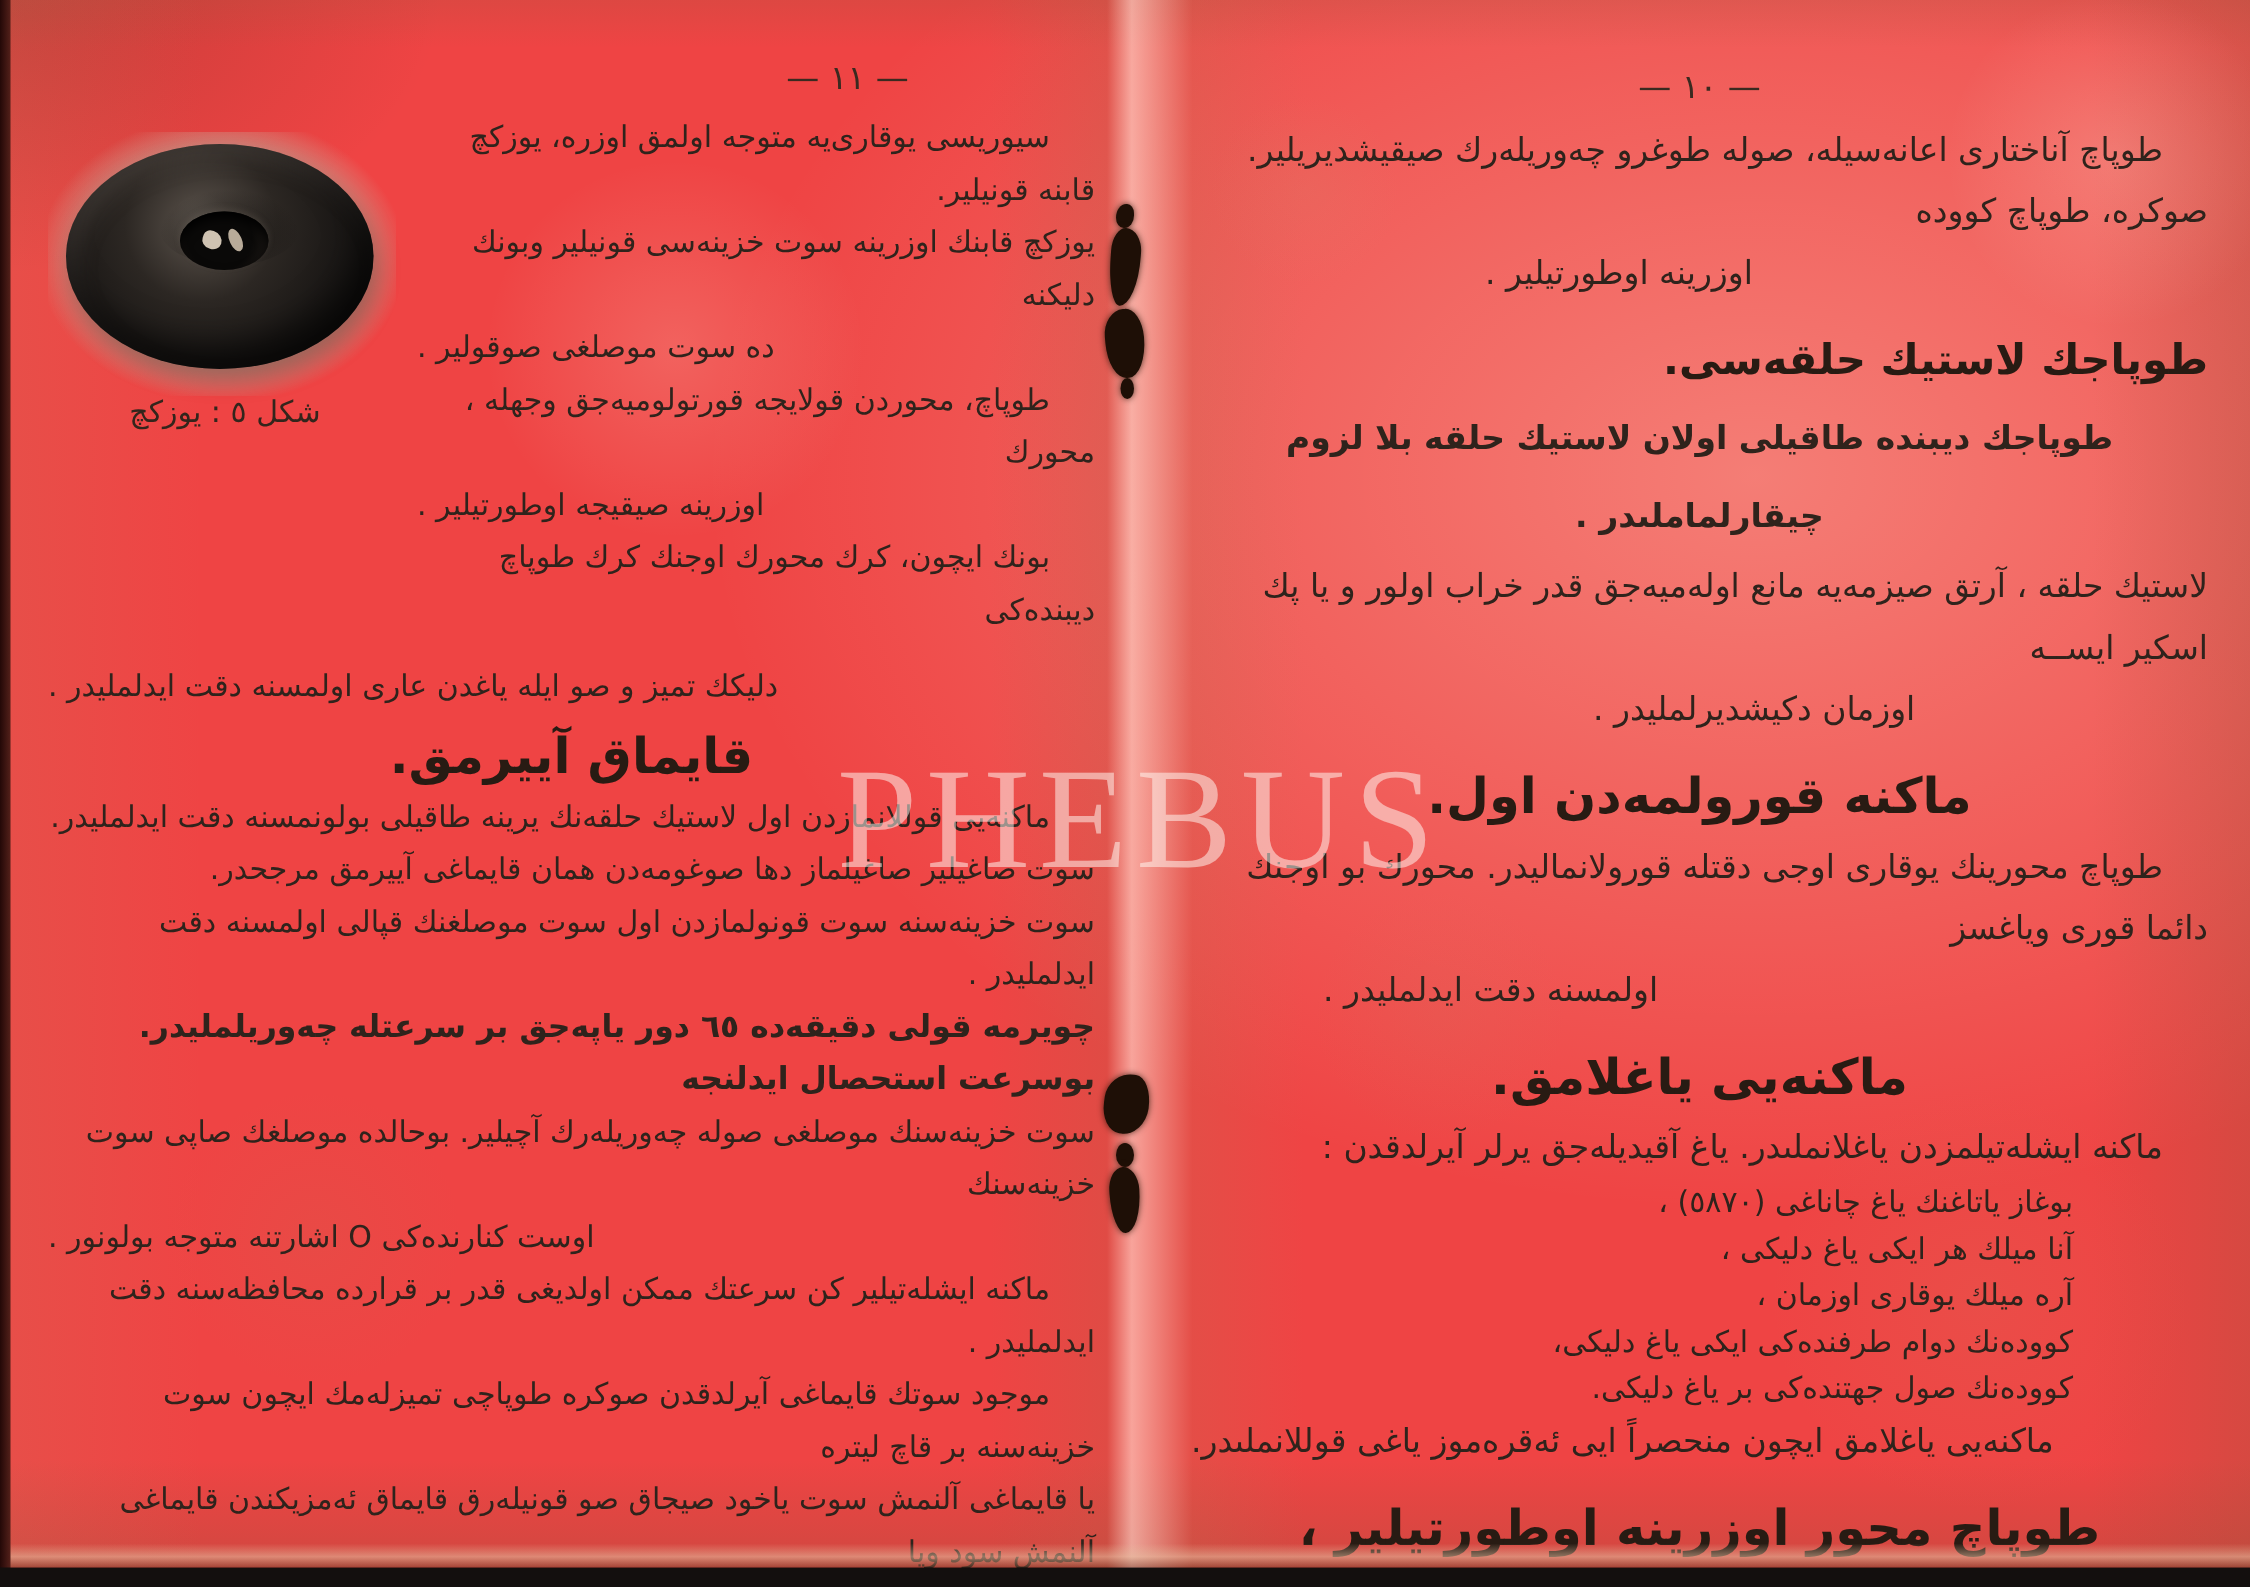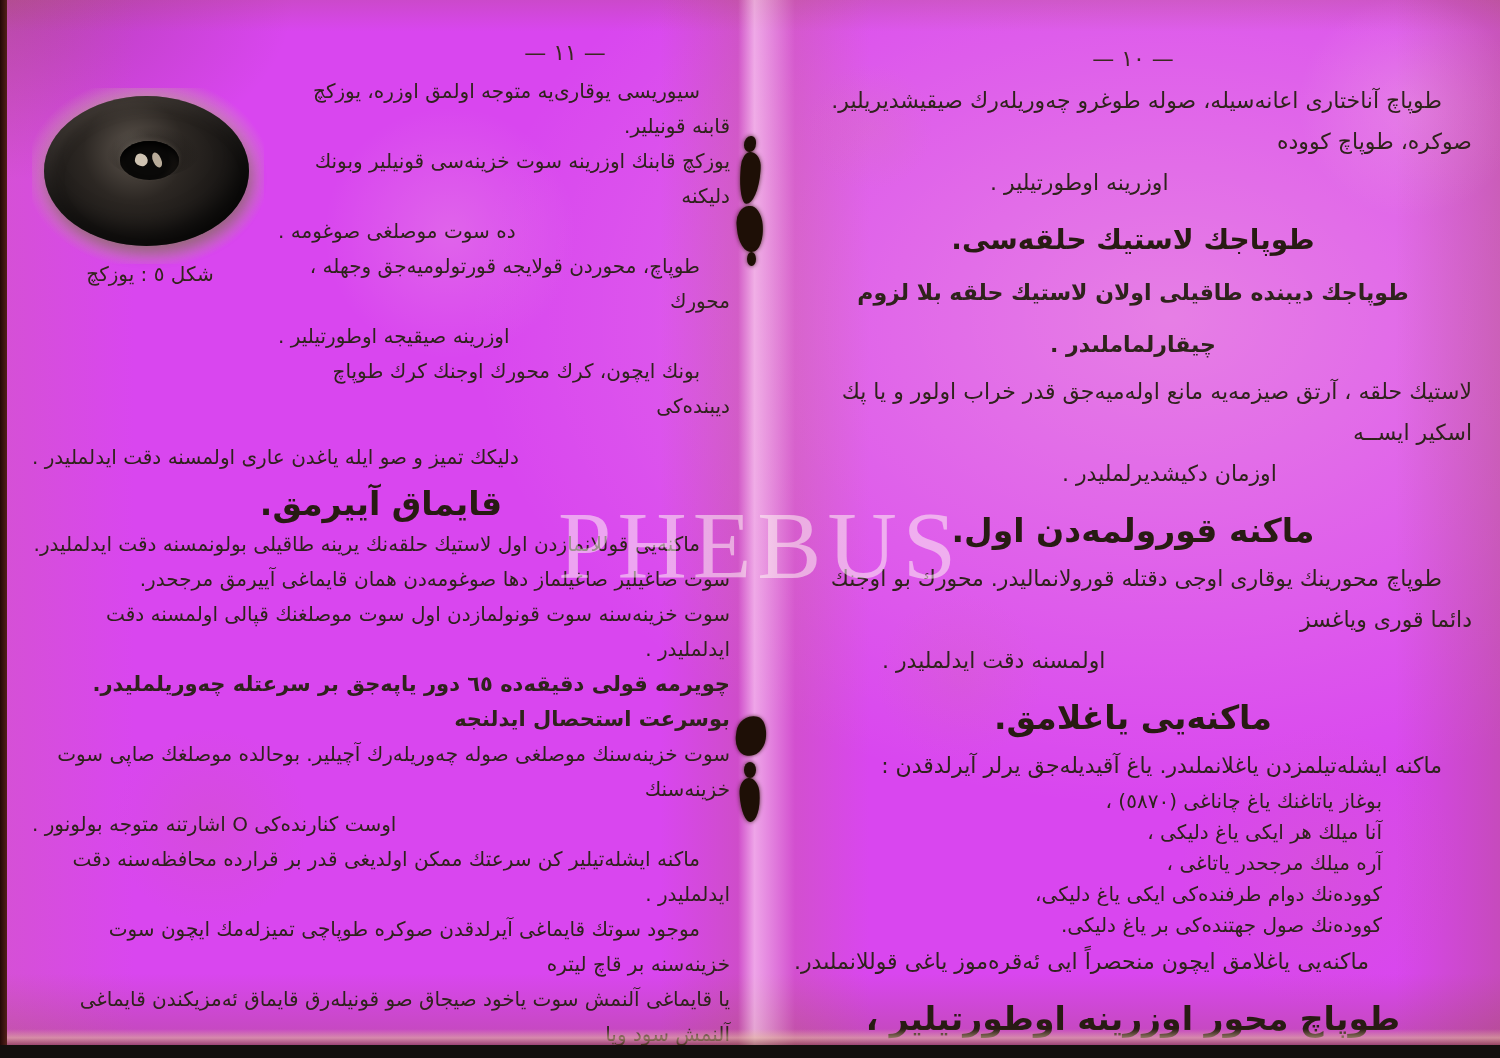--- a/index.html
+++ b/index.html
@@ -1,18 +1,18 @@
 <!DOCTYPE html>
 <html lang="ota" dir="rtl"><head>
 <meta charset="utf-8">
 <style>
   html,body{margin:0;padding:0;background:#000;}
   .photo{
     position:relative;width:1500px;height:1058px;overflow:hidden;
-    background:#d946ef;
+    background:#ef4444;
     font-family:"DejaVu Sans",sans-serif;
     color:#2f231c;
   }
   
   .shade{position:absolute;inset:0;pointer-events:none;}
   .shade.page-tints{
     background:
       linear-gradient(90deg, rgba(196,128,96,.18) 0%, rgba(0,0,0,0) 9%),
       linear-gradient(90deg, rgba(0,0,0,0) 44%, rgba(170,100,70,.22) 49.2%, rgba(255,242,226,.55) 50.3%, rgba(185,115,82,.20) 53%, rgba(0,0,0,0) 58%),
       linear-gradient(90deg, rgba(0,0,0,0) 93%, rgba(150,85,58,.28) 100%),
@@ -63,21 +63,21 @@
   .tl.end{text-align:left;}
   .tl.end1{text-align:left;margin-left:0;padding-left:88px;direction:rtl;}
   .tl.end2{text-align:left;padding-left:196px;}
   .tl.end3{text-align:left;padding-left:268px;}
   .tl.end1,.tl.end2,.tl.end3{text-align:left;}
   .tl.bold{font-weight:bold;font-size:21px;}
   .tl.boldlg{font-weight:bold;font-size:24px;line-height:44px;}
   .page-right .tl.boldlg{font-size:22px;line-height:52px;text-align:center;}
   .head{font-weight:bold;font-size:33px;text-align:center;line-height:30px;margin:14px 0 8px;color:#281b13;}
   .page-right .head{margin:22px 0 12px;}
-  .head.lg{font-size:28px;}
+  .head.lg{font-size:28px;text-align:right;}
   .listitem{line-height:31px !important;font-size:20px !important;padding-left:150px;text-align:right;margin-right:90px;}
   .page-left .blocks{margin-top:16px;}
   .intro{margin-left:246px;}
   
   .figure{position:absolute;top:48px;left:0;width:232px;height:176px;
     background:radial-gradient(ellipse 60% 62% at 50% 48%, #b9a294 0%, #c7af9f 55%, rgba(199,175,159,0) 88%);}
   .disc{position:absolute;left:12px;top:8px;width:205px;height:150px;border-radius:50%;
     background:radial-gradient(circle at 44% 36%, #6b635b 0%, #49423c 14%, #2c2723 34%, #1c1917 60%, #11100f 85%, #1a1816 100%);
     box-shadow:inset -8px -14px 22px rgba(0,0,0,.65), inset 6px 8px 14px rgba(130,120,110,.25), 3px 8px 14px rgba(70,45,32,.4);}
   .disc-dent{position:absolute;left:30%;top:20%;width:46%;height:34%;border-radius:50%;
@@ -107,21 +107,21 @@
           <div class="glint1"></div>
           <div class="glint2"></div>
         </div>
       </div>
       <div class="figcaption">شكل ٥ : يوزكچ</div>
     </div>
 
     <div class="intro">
         <div class="tl ind">سيوريسى يوقارى‌يه متوجه اولمق اوزره، يوزكچ قابنه قونيلير.</div>
         <div class="tl">يوزكچ قابنك اوزرينه سوت خزينه‌سى قونيلير وبونك دليكنه</div>
-        <div class="tl end">ده سوت موصلغى صوغومه .</div>
+        <div class="tl end">ده سوت موصلغى صوقولير .</div>
         <div class="tl ind">طوپاچ، محوردن قولايجه قورتولوميه‌جق وجهله ، محورك</div>
         <div class="tl end">اوزرينه صيقيجه اوطورتيلير .</div>
         <div class="tl ind">بونك ايچون، كرك محورك اوجنك كرك طوپاچ ديبنده‌كى</div>
       </div>
     <div class="blocks">
         <div class="tl end">دليكك تميز و صو ايله ياغدن عارى اولمسنه دقت ايدلمليدر .</div>
         <div class="head">قايماق آييرمق.</div>
         <div class="tl ind">ماكنه‌يى قوللانمازدن اول لاستيك حلقه‌نك يرينه طاقيلى بولونمسنه دقت ايدلمليدر.</div>
         <div class="tl">سوت صاغيلير صاغيلماز دها صوغومه‌دن همان قايماغى آييرمق مرجحدر.</div>
         <div class="tl">سوت خزينه‌سنه سوت قونولمازدن اول سوت موصلغنك قپالى اولمسنه دقت ايدلمليدر .</div>
@@ -144,21 +144,21 @@
         <div class="tl boldlg">طوپاجك ديبنده طاقيلى اولان لاستيك حلقه بلا لزوم چيقارلماملىدر .</div>
         <div class="tl">لاستيك حلقه ، آرتق صيزمه‌يه مانع اوله‌ميه‌جق قدر خراب اولور و يا پك اسكير ايســه</div>
         <div class="tl end end3">اوزمان دكيشديرلمليدر .</div>
         <div class="head">ماكنه قورولمه‌دن اول.</div>
         <div class="tl ind">طوپاچ محورينك يوقارى اوجى دقتله قورولانماليدر. محورك بو اوجنك دائما قورى وياغسز</div>
         <div class="tl end end1">اولمسنه دقت ايدلمليدر .</div>
         <div class="head">ماكنه‌يى ياغلامق.</div>
         <div class="tl ind">ماكنه ايشله‌تيلمزدن ياغلانملىدر. ياغ آقيديله‌جق يرلر آيرلدقدن :</div>
         <div class="tl listitem">بوغاز ياتاغنك ياغ چاناغى (٥٨٧٠) ،</div>
         <div class="tl listitem">آنا ميلك هر ايكى ياغ دليكى ،</div>
-        <div class="tl listitem">آره ميلك مرجحدر ياتاغى ،</div>
+        <div class="tl listitem">آره ميلك يوقارى اوزمان ،</div>
         <div class="tl listitem">كووده‌نك دوام طرفنده‌كى ايكى ياغ دليكى،</div>
         <div class="tl listitem">كووده‌نك صول جهتنده‌كى بر ياغ دليكى.</div>
         <div class="tl end">ماكنه‌يى ياغلامق ايچون منحصراً ايى ئه‌قره‌موز ياغى قوللانملىدر.</div>
         <div class="head">طوپاچ محور اوزرينه اوطورتيلير ،</div>
         <div class="tl ind">و، محورك مخروطى اولان اوجنه تثبيتى ايچون طوپاجك اوستنه يوقاريدن آشاغى‌يه طوغرو</div>
       </div>
   </div>
 
   <div class="watermark">PHEBUS</div>
 

